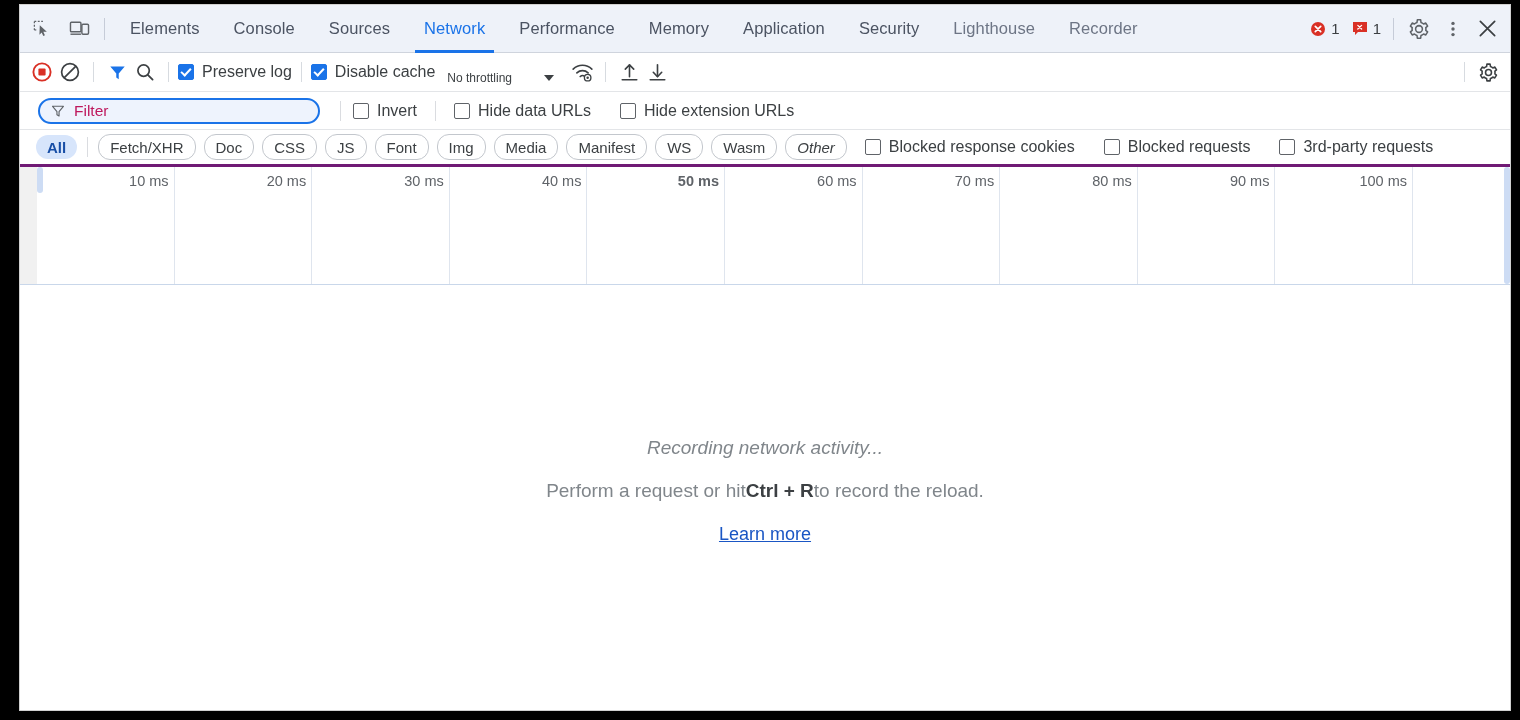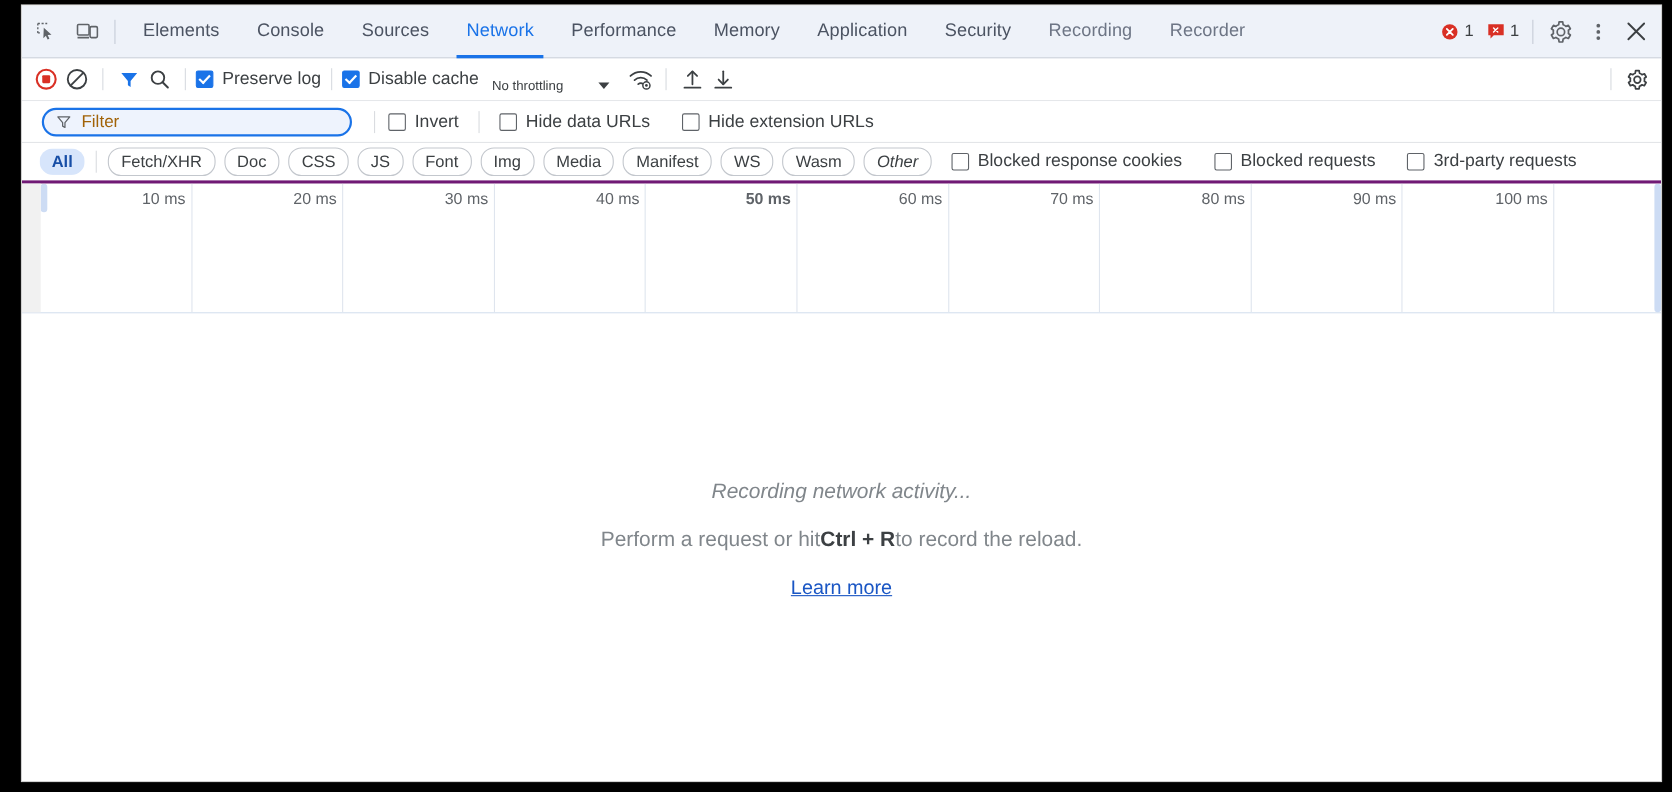--- a/index.html
+++ b/index.html
@@ -195,21 +195,21 @@
     display: flex;
     align-items: center;
     padding: 0 11px;
     box-sizing: border-box;
     gap: 9px;
     cursor: text;
     flex: none;
   }
   .filterfield .ph {
     font-size: 15.5px;
-    color: #a16207;
+    color: #be185d;
   }
   .fsep {
     width: 1px; height: 20px;
     background: #dadce0;
     margin: 0 12px;
     flex: none;
   }
 
   
   .pillbar {
@@ -384,21 +384,21 @@
         <div class="tab">
           <span>Memory</span>
         </div>
         <div class="tab">
           <span>Application</span>
         </div>
         <div class="tab">
           <span>Security</span>
         </div>
         <div class="tab dim">
-          <span>Recording</span>
+          <span>Lighthouse</span>
         </div>
         <div class="tab dim">
           <span>Recorder</span>
         </div>
       </div>
 
       <div class="tb-right">
 
         <div class="errgroup">
           <span style="display:flex;">

